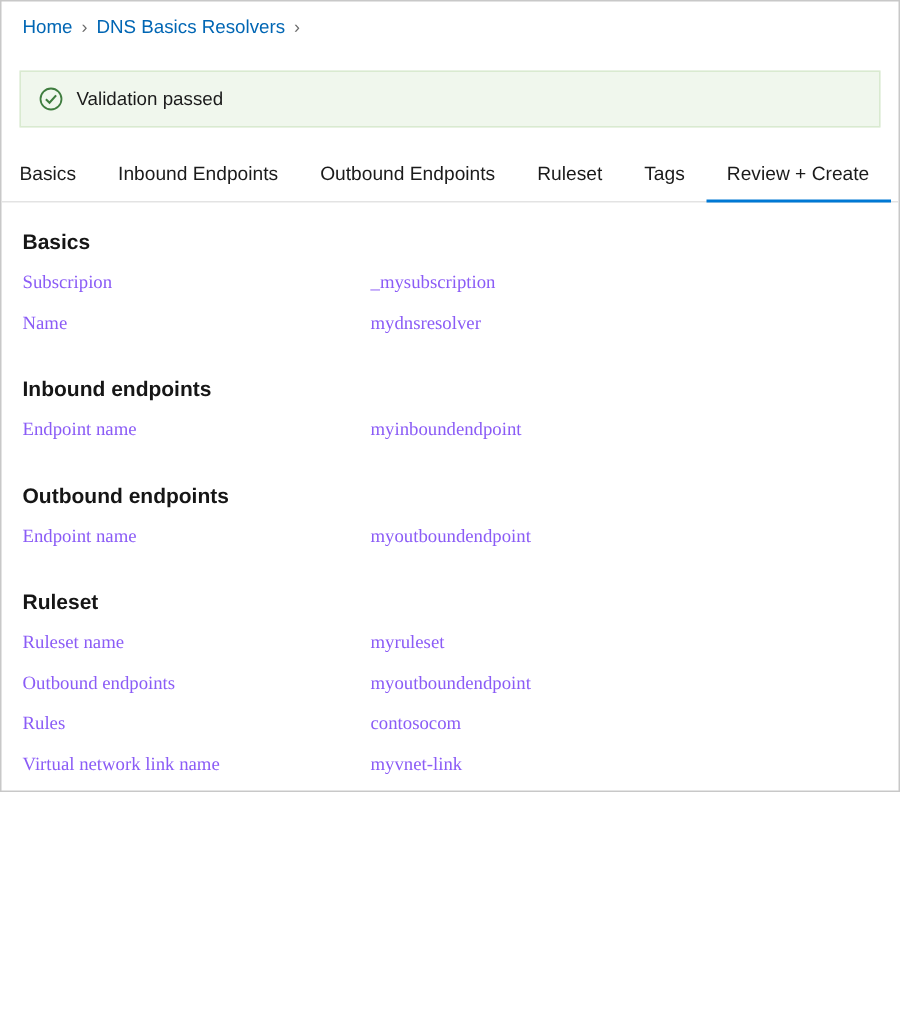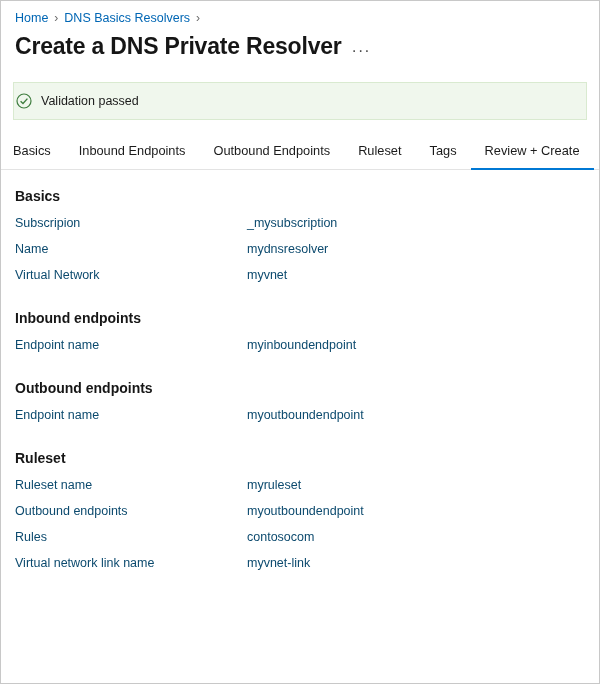--- a/index.html
+++ b/index.html
@@ -11,21 +11,21 @@
     height: 684px;
     background: #ffffff;
     font-family: "Liberation Sans", sans-serif;
     font-size: 12.5px;
     color: #1b1b1b;
     overflow: hidden;
   }
   .page {
     position: relative;
     width: 600px;
-    height: 684px;
+    height: 528px;
     box-sizing: border-box;
     border: 1px solid #c8c8c8;
     background: #ffffff;
   }
   
   .breadcrumb {
     display: flex;
     align-items: center;
     gap: 6px;
     padding: 10px 14px 0 14px;
@@ -63,21 +63,21 @@
   }
   
   .banner {
     margin: 22px 12px 0 12px;
     background: #f0f7ed;
     border: 1px solid #d9ead0;
     height: 38px;
     display: flex;
     align-items: center;
     gap: 9px;
-    padding: 0 2px;
+    padding: 0 12px;
     box-sizing: border-box;
   }
   .banner-text {
     font-size: 12.5px;
     color: #1b1b1b;
   }
   .check-icon svg { display: block; }
   
   .tabs {
     display: flex;
@@ -113,42 +113,39 @@
     margin: 0 0 6px 0;
   }
   .section-head.spaced { margin-top: 22px; }
   .kv-table {
     width: 100%;
     border-collapse: collapse;
   }
   .kv-table td {
     padding: 6px 0;
     font-size: 12.5px;
-    color: #0c4a6e;
+    color: #8b5cf6;
     vertical-align: top;
+    font-family: Liberation Serif, serif;
   }
   .kv-key { width: 232px; }
   .kv-val { }
 </style>
 </head>
 <body>
 
 <div class="page">
 
   <div class="breadcrumb">
     <span class="crumb-link">Home</span>
     <span class="crumb-sep">›</span>
     <span class="crumb-link">DNS Basics Resolvers</span>
     <span class="crumb-sep">›</span>
   </div>
 
-  <div class="title-row">
-    <div class="page-title">Create a DNS Private Resolver</div>
-    <div class="ellipsis-btn">···</div>
-  </div>
 
   <div class="banner">
     <span class="check-icon">
       <svg width="16" height="16" viewBox="0 0 16 16">
         <circle cx="8" cy="8" r="7" fill="none" stroke="#3f7d3f" stroke-width="1.2"></circle>
         <path d="M4.6 8.2 L7 10.5 L11.4 5.6" fill="none" stroke="#3f7d3f" stroke-width="1.4"></path>
       </svg>
     </span>
     <span class="banner-text">Validation passed</span>
   </div>
@@ -168,24 +165,20 @@
     <table class="kv-table">
       <tbody>
           <tr>
         <td class="kv-key">Subscripion</td>
         <td class="kv-val">_mysubscription</td>
       </tr>
       <tr>
         <td class="kv-key">Name</td>
         <td class="kv-val">mydnsresolver</td>
       </tr>
-      <tr>
-        <td class="kv-key">Virtual Network</td>
-        <td class="kv-val">myvnet</td>
-      </tr>
     </tbody>
       </table>
 
     <div class="section-head spaced">Inbound endpoints</div>
     <table class="kv-table">
       <tbody>
           <tr>
         <td class="kv-key">Endpoint name</td>
         <td class="kv-val">myinboundendpoint</td>
       </tr>

